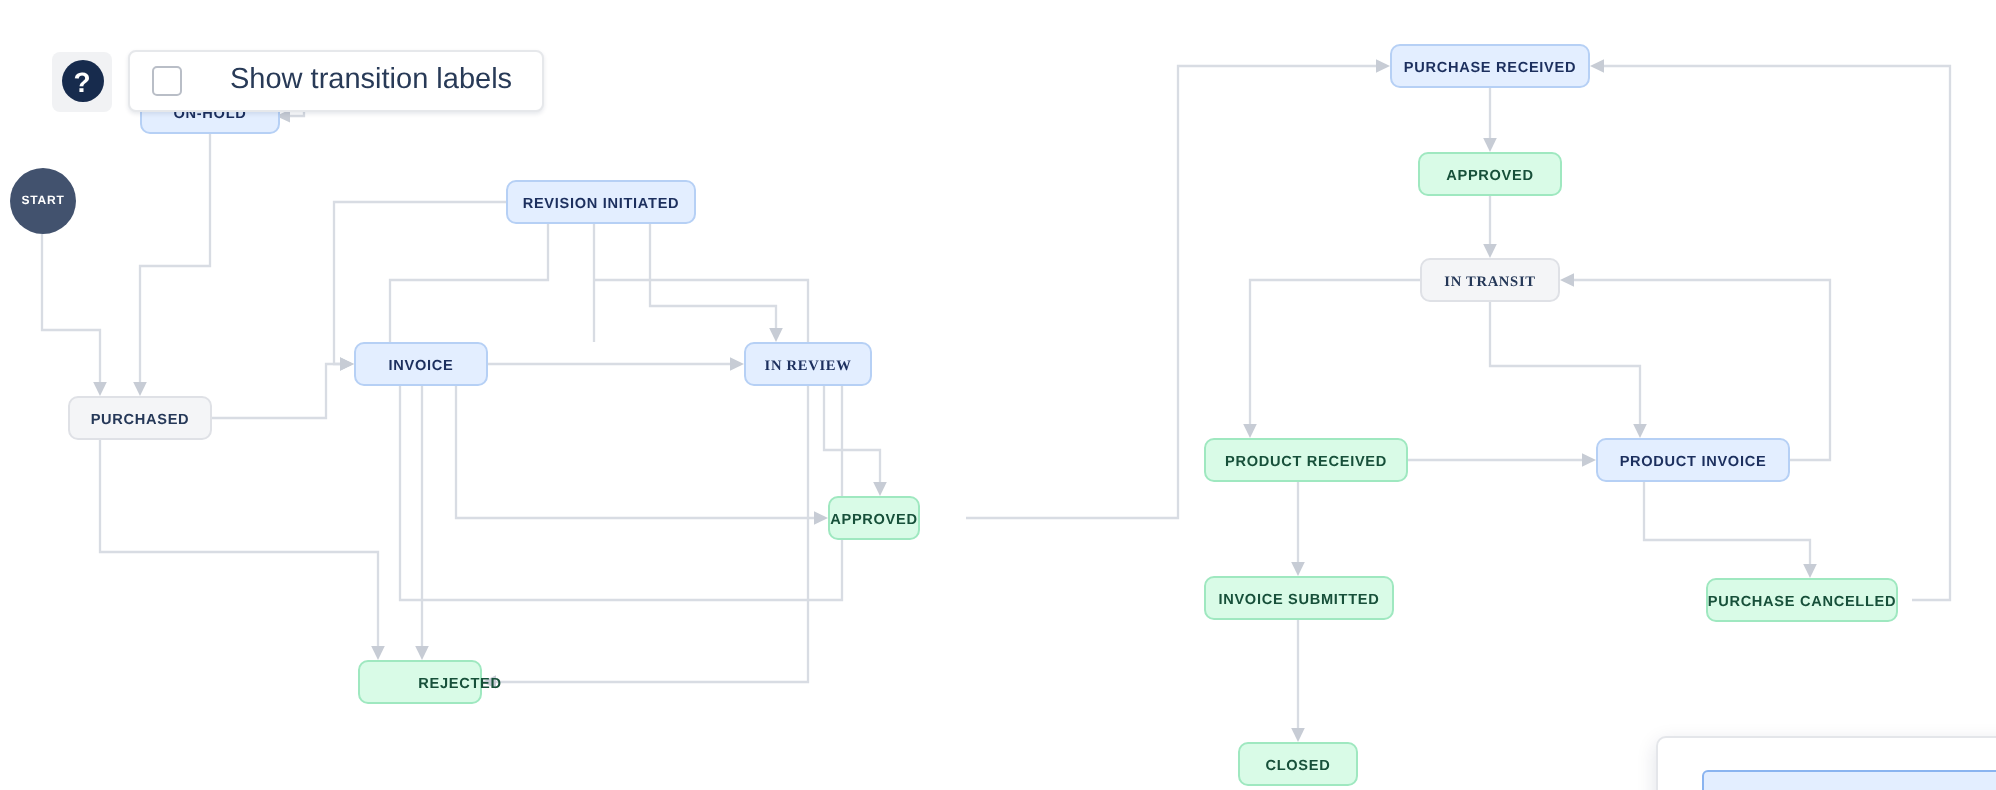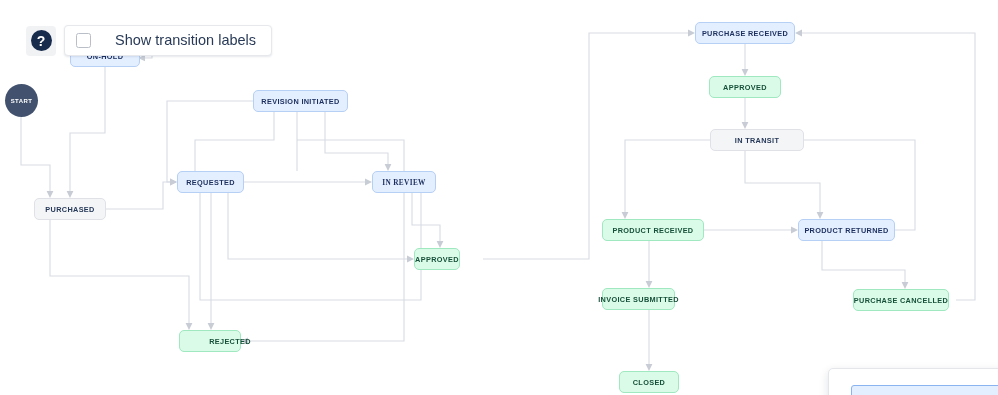--- a/index.html
+++ b/index.html
@@ -274,50 +274,50 @@
     <span>START</span>
   </div>
 
   <div class="node blue" style="left: 70px; top: 45px; width: 70px;">
       <span>ON-HOLD</span>
     </div>
   <div class="node gray" style="left: 34px; top: 198px; width: 72px;">
       <span>PURCHASED</span>
     </div>
   <div class="node blue" style="left: 177px; top: 171px; width: 67px;">
-      <span>REQUESTED</span>
+      <span>INVOICE</span>
     </div>
   <div class="node blue" style="left: 253px; top: 90px; width: 95px;">
       <span>REVISION INITIATED</span>
     </div>
   <div class="node blue" style="left: 372px; top: 171px; width: 64px; font-family: Liberation Serif, serif;">
       <span>IN REVIEW</span>
     </div>
   <div class="node green" style="left: 414px; top: 248px; width: 46px;">
       <span>APPROVED</span>
     </div>
   <div class="node green" style="left: 179px; top: 330px; width: 62px; padding-left: 40px;">
       <span>REJECTED</span>
     </div>
   <div class="node blue" style="left: 695px; top: 22px; width: 100px;">
       <span>PURCHASE RECEIVED</span>
     </div>
   <div class="node green" style="left: 709px; top: 76px; width: 72px;">
       <span>APPROVED</span>
     </div>
-  <div class="node gray" style="left: 710px; top: 129px; width: 94px;">
+  <div class="node gray" style="left: 710px; top: 129px; width: 70px; font-family: Liberation Serif, serif;">
       <span>IN TRANSIT</span>
     </div>
   <div class="node green" style="left: 602px; top: 219px; width: 102px;">
       <span>PRODUCT RECEIVED</span>
     </div>
   <div class="node blue" style="left: 798px; top: 219px; width: 97px;">
-      <span>PRODUCT RETURNED</span>
-    </div>
-  <div class="node green" style="left: 602px; top: 288px; width: 73px;">
+      <span>PRODUCT INVOICE</span>
+    </div>
+  <div class="node green" style="left: 602px; top: 288px; width: 95px;">
       <span>INVOICE SUBMITTED</span>
     </div>
   <div class="node green" style="left: 853px; top: 289px; width: 96px;">
       <span>PURCHASE CANCELLED</span>
     </div>
   <div class="node green" style="left: 619px; top: 371px; width: 60px;">
       <span>CLOSED</span>
     </div>
 
 </div>

